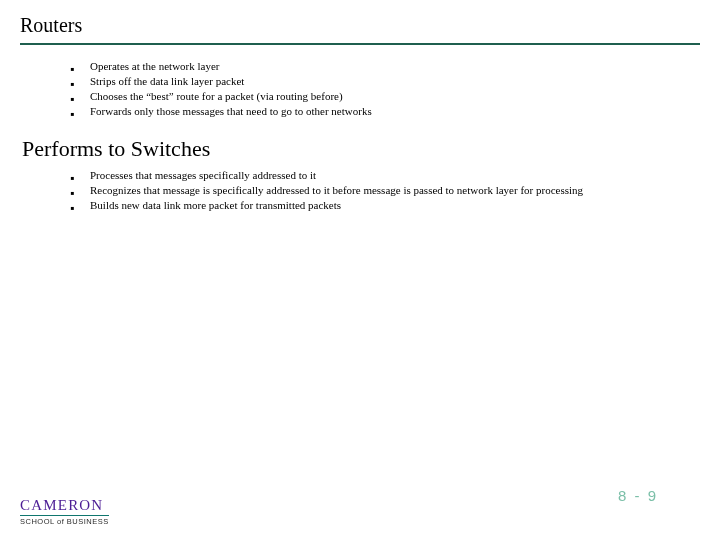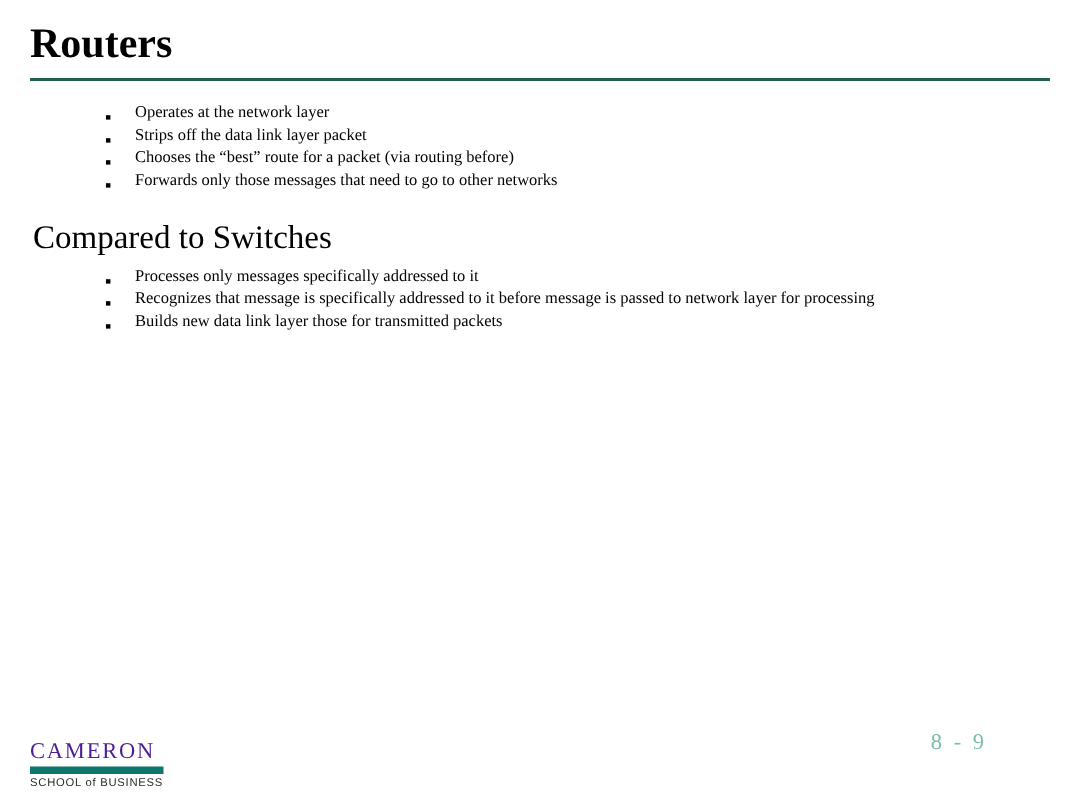--- a/index.html
+++ b/index.html
@@ -9,22 +9,22 @@
       background: #ffffff;
       font-family: "Times New Roman", Times, serif;
       color: #000;
       position: relative;
       overflow: hidden;
     }
     .slide {
       padding: 14px 20px 0 20px;
     }
     .title {
-      font-size: 28px;
-      font-weight: bold;
+      font-size: 20px;
+      font-weight: normal;
       padding-bottom: 6px;
     }
     .title-rule {
       border-bottom: 2px solid #1f5f4f;
       margin-bottom: 14px;
     }
     .section-heading {
       font-size: 22px;
       font-weight: normal;
       margin: 4px 0 6px 2px;
@@ -54,56 +54,56 @@
     }
     .logo-top {
       font-family: Georgia, "Times New Roman", serif;
       font-size: 15px;
       letter-spacing: 1.2px;
       color: #4c1d95;
       line-height: 1;
     }
     .logo-under {
       margin-top: 2px;
-      border-top: 5px solid #0f766e;
+      border-top: 1px solid #0f766e;
       font-size: 7.5px;
       letter-spacing: 0.5px;
       color: #2a2a2a;
       font-family: Arial, sans-serif;
       padding-top: 1px;
     }
     .page-num {
       position: absolute;
       right: 62px;
       bottom: 36px;
       font-size: 15px;
       color: #7bbfa8;
       letter-spacing: 2px;
-      font-family: Liberation Serif, serif;
+      font-family: Liberation Sans, sans-serif;
     }
   </style>
 </head>
 <body>
 
 <div class="slide">
   <h1 class="title">Routers</h1>
   <div class="title-rule"></div>
 
   <ul class="list">
     <li>Operates at the network layer</li>
     <li>Strips off the data link layer packet</li>
     <li>Chooses the “best” route for a packet (via routing before)</li>
     <li>Forwards only those messages that need to go to other networks</li>
   </ul>
 
-  <h2 class="section-heading">Compared to Switches</h2>
+  <h2 class="section-heading">Performs to Switches</h2>
   <ul class="list">
-    <li>Processes only messages specifically addressed to it</li>
+    <li>Processes that messages specifically addressed to it</li>
     <li>Recognizes that message is specifically addressed to it before message is passed to network layer for processing</li>
-    <li>Builds new data link layer those for transmitted packets</li>
+    <li>Builds new data link more packet for transmitted packets</li>
   </ul>
 </div>
 
 <div class="footer-logo">
   <div class="logo-top">CAMERON</div>
   <div class="logo-under">SCHOOL of BUSINESS</div>
 </div>
 
 <div class="page-num">8 - 9</div>
 

